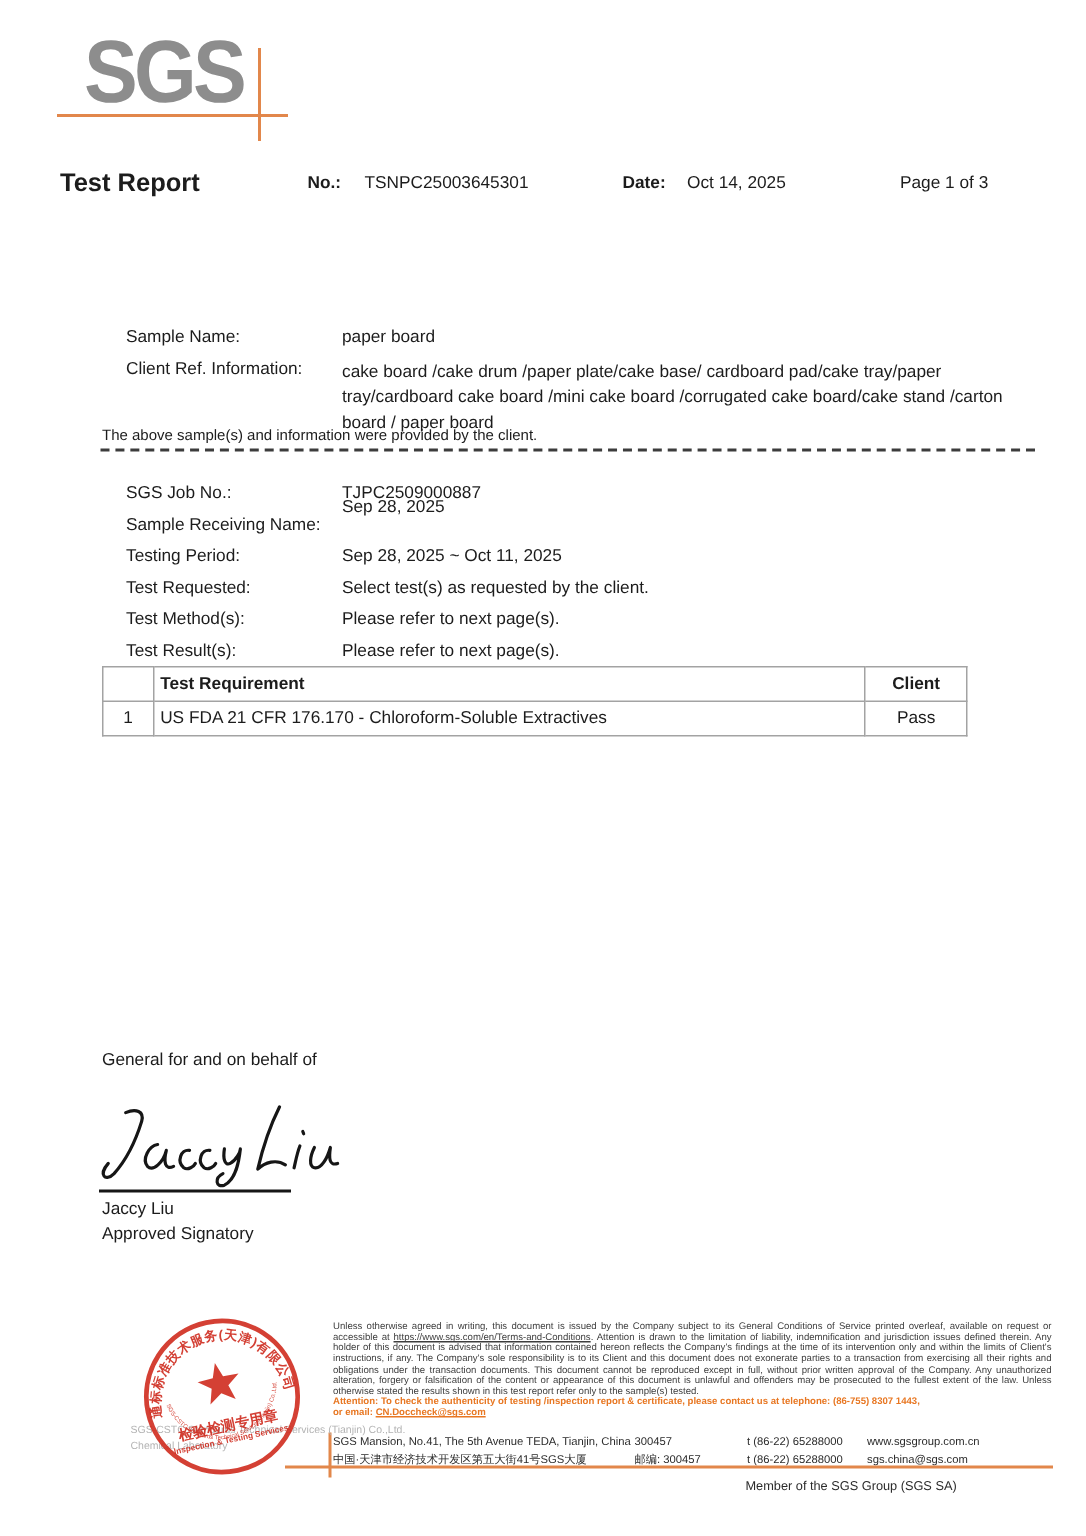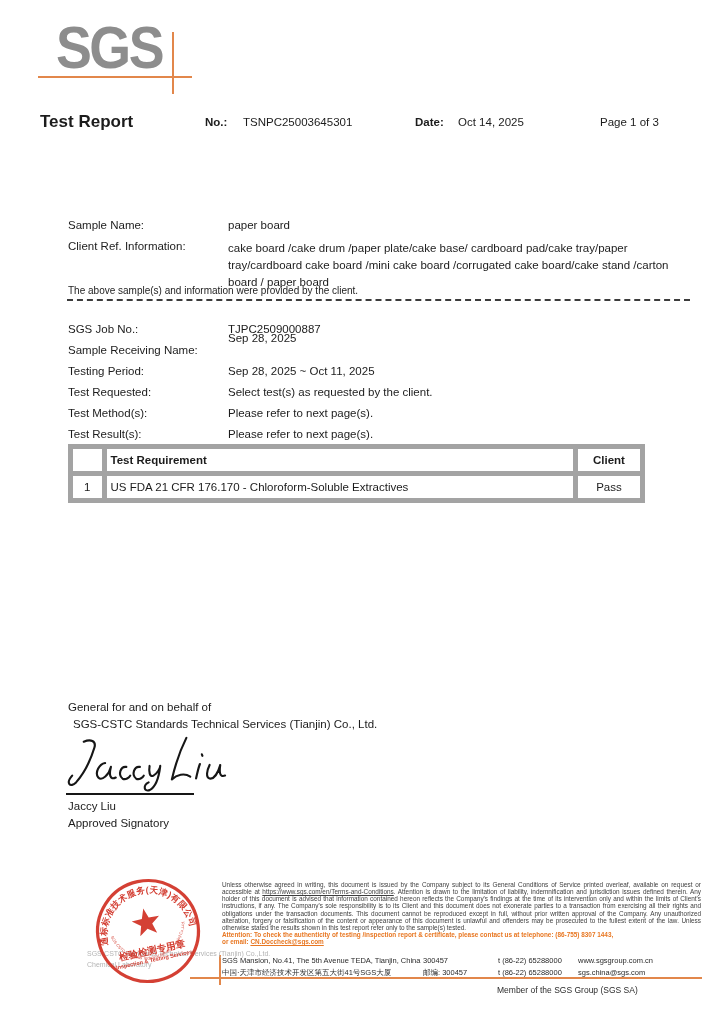--- a/index.html
+++ b/index.html
@@ -25,32 +25,32 @@
   .report-title { position: absolute; left: 40px; top: 112px; font-size: 17px; font-weight: bold; }
   .hdr { position: absolute; top: 116px; font-size: 11.5px; }
   .hdr.b { font-weight: bold; }
   .hdr-no-label   { left: 205px; }
   .hdr-no-value   { left: 243px; }
   .hdr-date-label { left: 415px; }
   .hdr-date-value { left: 458px; }
   .hdr-page       { left: 600px; }
 
   
-  .lbl { position: absolute; left: 68px; font-size: 11.5px; }
+  .lbl { position: absolute; left: 84px; font-size: 11.5px; }
   .val { position: absolute; left: 228px; font-size: 11.5px; }
   .val.wrap { width: 464px; line-height: 17px; }
   .note { position: absolute; left: 68px; top: 285px; font-size: 10px; }
   .dashes { position: absolute; left: 67px; top: 299px; width: 623px; border-top: 2px dashed #3c3c3c; }
 
   
   table.results {
     position: absolute; left: 68px; top: 444px; width: 577px;
     border-collapse: collapse; table-layout: fixed; font-size: 11.5px;
   }
-  table.results th, table.results td { border: 5px solid #a3a3a3; height: 20px; padding: 1px 4px; }
+  table.results th, table.results td { border: 1px solid #a3a3a3; height: 20px; padding: 1px 4px; }
   .col-idx { width: 33px; }
   .col-req { width: 464px; }
   .col-com { width: 66px; }
   th.req { text-align: left; padding-left: 8px; font-weight: bold; }
   th.com { text-align: center; font-weight: bold; }
   td.idx { text-align: center; }
   td.req { text-align: left; padding-left: 8px; }
   td.com { text-align: center; }
 
   
@@ -133,21 +133,20 @@
     </tr>
     <tr>
       <td class="idx">1</td>
       <td class="req">US FDA 21 CFR 176.170 - Chloroform-Soluble Extractives</td>
       <td class="com">Pass</td>
     </tr>
   </tbody>
     </table>
 
   <div class="sig-line1">General for and on behalf of</div>
-  <div class="sig-line2">SGS-CSTC Standards Technical Services (Tianjin) Co., Ltd.</div>
   <svg class="sig-svg" width="185" height="60" viewBox="0 0 190 62">
     <g fill="none" stroke="#161616" stroke-width="2.2" stroke-linecap="round" stroke-linejoin="round">
       <path d="M24,8 C31,5 37,7 35,14 C31,27 24,41 16,50 C10,56 5,51 12,43"></path>
       <path d="M46,30 C40,31 35,40 39,45 C43,49 50,42 52,34 C50,42 51,48 57,45"></path>
       <path d="M68,34 C62,33 59,42 64,46 C67,48 71,45 72,43"></path>
       <path d="M82,34 C76,33 73,42 78,46 C81,48 85,45 86,43"></path>
       <path d="M92,33 C91,39 92,45 96,43 C100,41 103,35 103,33 C102,42 100,54 92,58 C86,60 85,53 91,50"></path>
       <path d="M130,4 C123,18 118,34 115,47 C120,42 128,40 134,44"></path>
       <path d="M144,31 C142,36 141,42 140,46"></path>
       <path d="M146,21 L146.6,22.6"></path>

